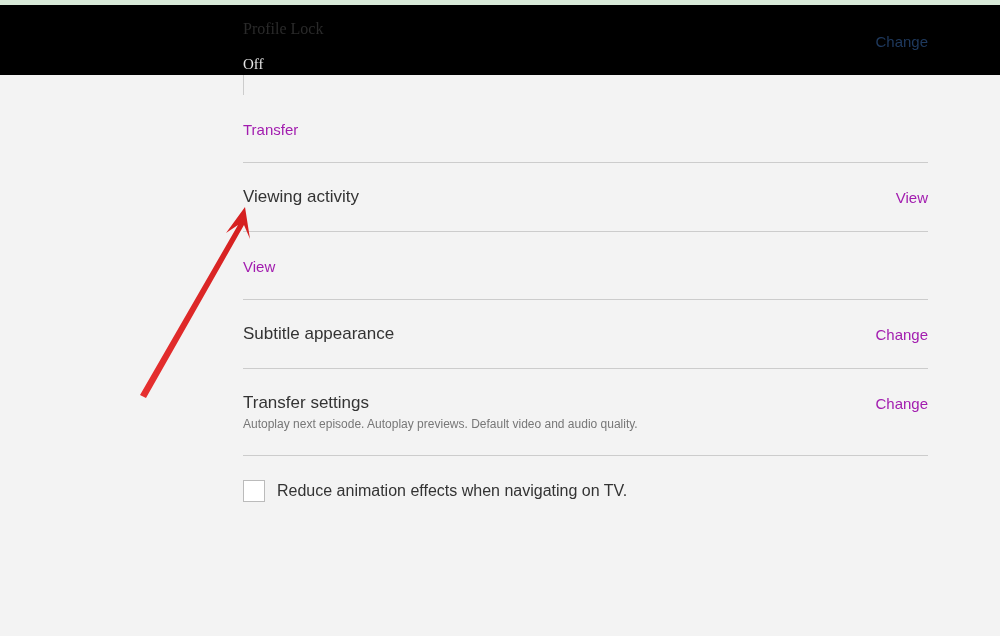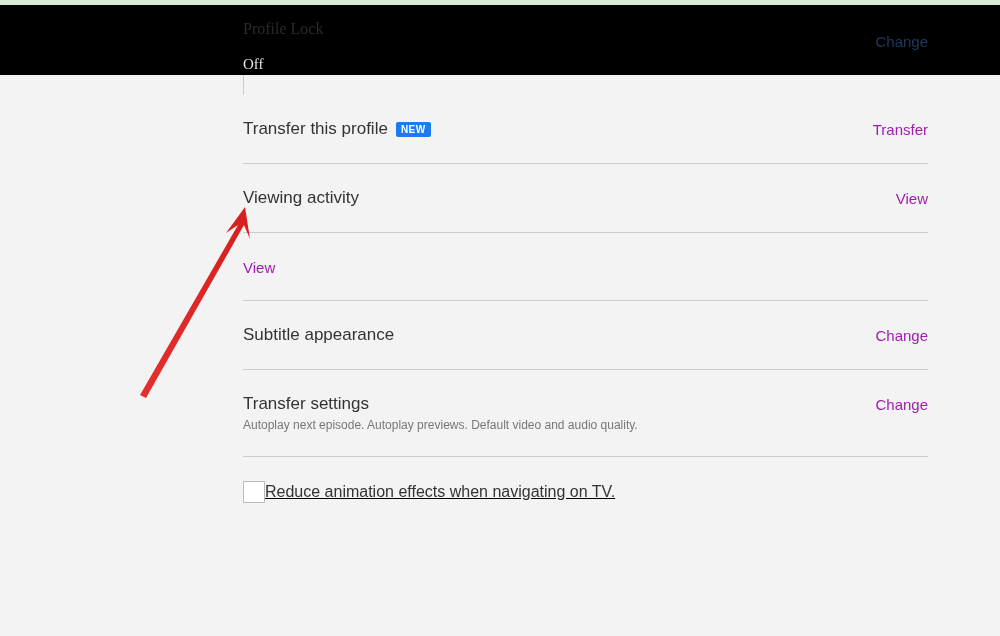--- a/index.html
+++ b/index.html
@@ -96,22 +96,22 @@
       color: #fff;
       font-size: 10px;
       font-weight: 700;
       padding: 2px 5px;
       border-radius: 2px;
       letter-spacing: 0.5px;
     }
     .checkbox-row {
       display: flex;
       align-items: center;
+      gap: 12px;
       padding: 24px 0;
-      text-decoration: underline;
     }
     .checkbox {
       width: 22px;
       height: 22px;
       border: 1px solid #bbb;
       background: #fff;
       cursor: pointer;
     }
     .checkbox-label {
       font-size: 16px;
@@ -134,26 +134,20 @@
     <div class="dark-title">Profile Lock</div>
     <div class="dark-sub">Off</div>
   </div>
   <div class="dark-action">Change</div>
 </div>
 
 <div class="content">
   <div class="vline"></div>
 
   <div class="row">
-    <div class="row-left">
-      <div class="row-title">
-        <span>Transfer this profile</span>
-        <span class="badge-new">NEW</span>
-      </div>
-    </div>
     <div class="row-action">Transfer</div>
   </div>
 
   <div class="row">
     <div class="row-left">
       <div class="row-title">
         <span>Viewing activity</span>
       </div>
     </div>
     <div class="row-action">View</div>

